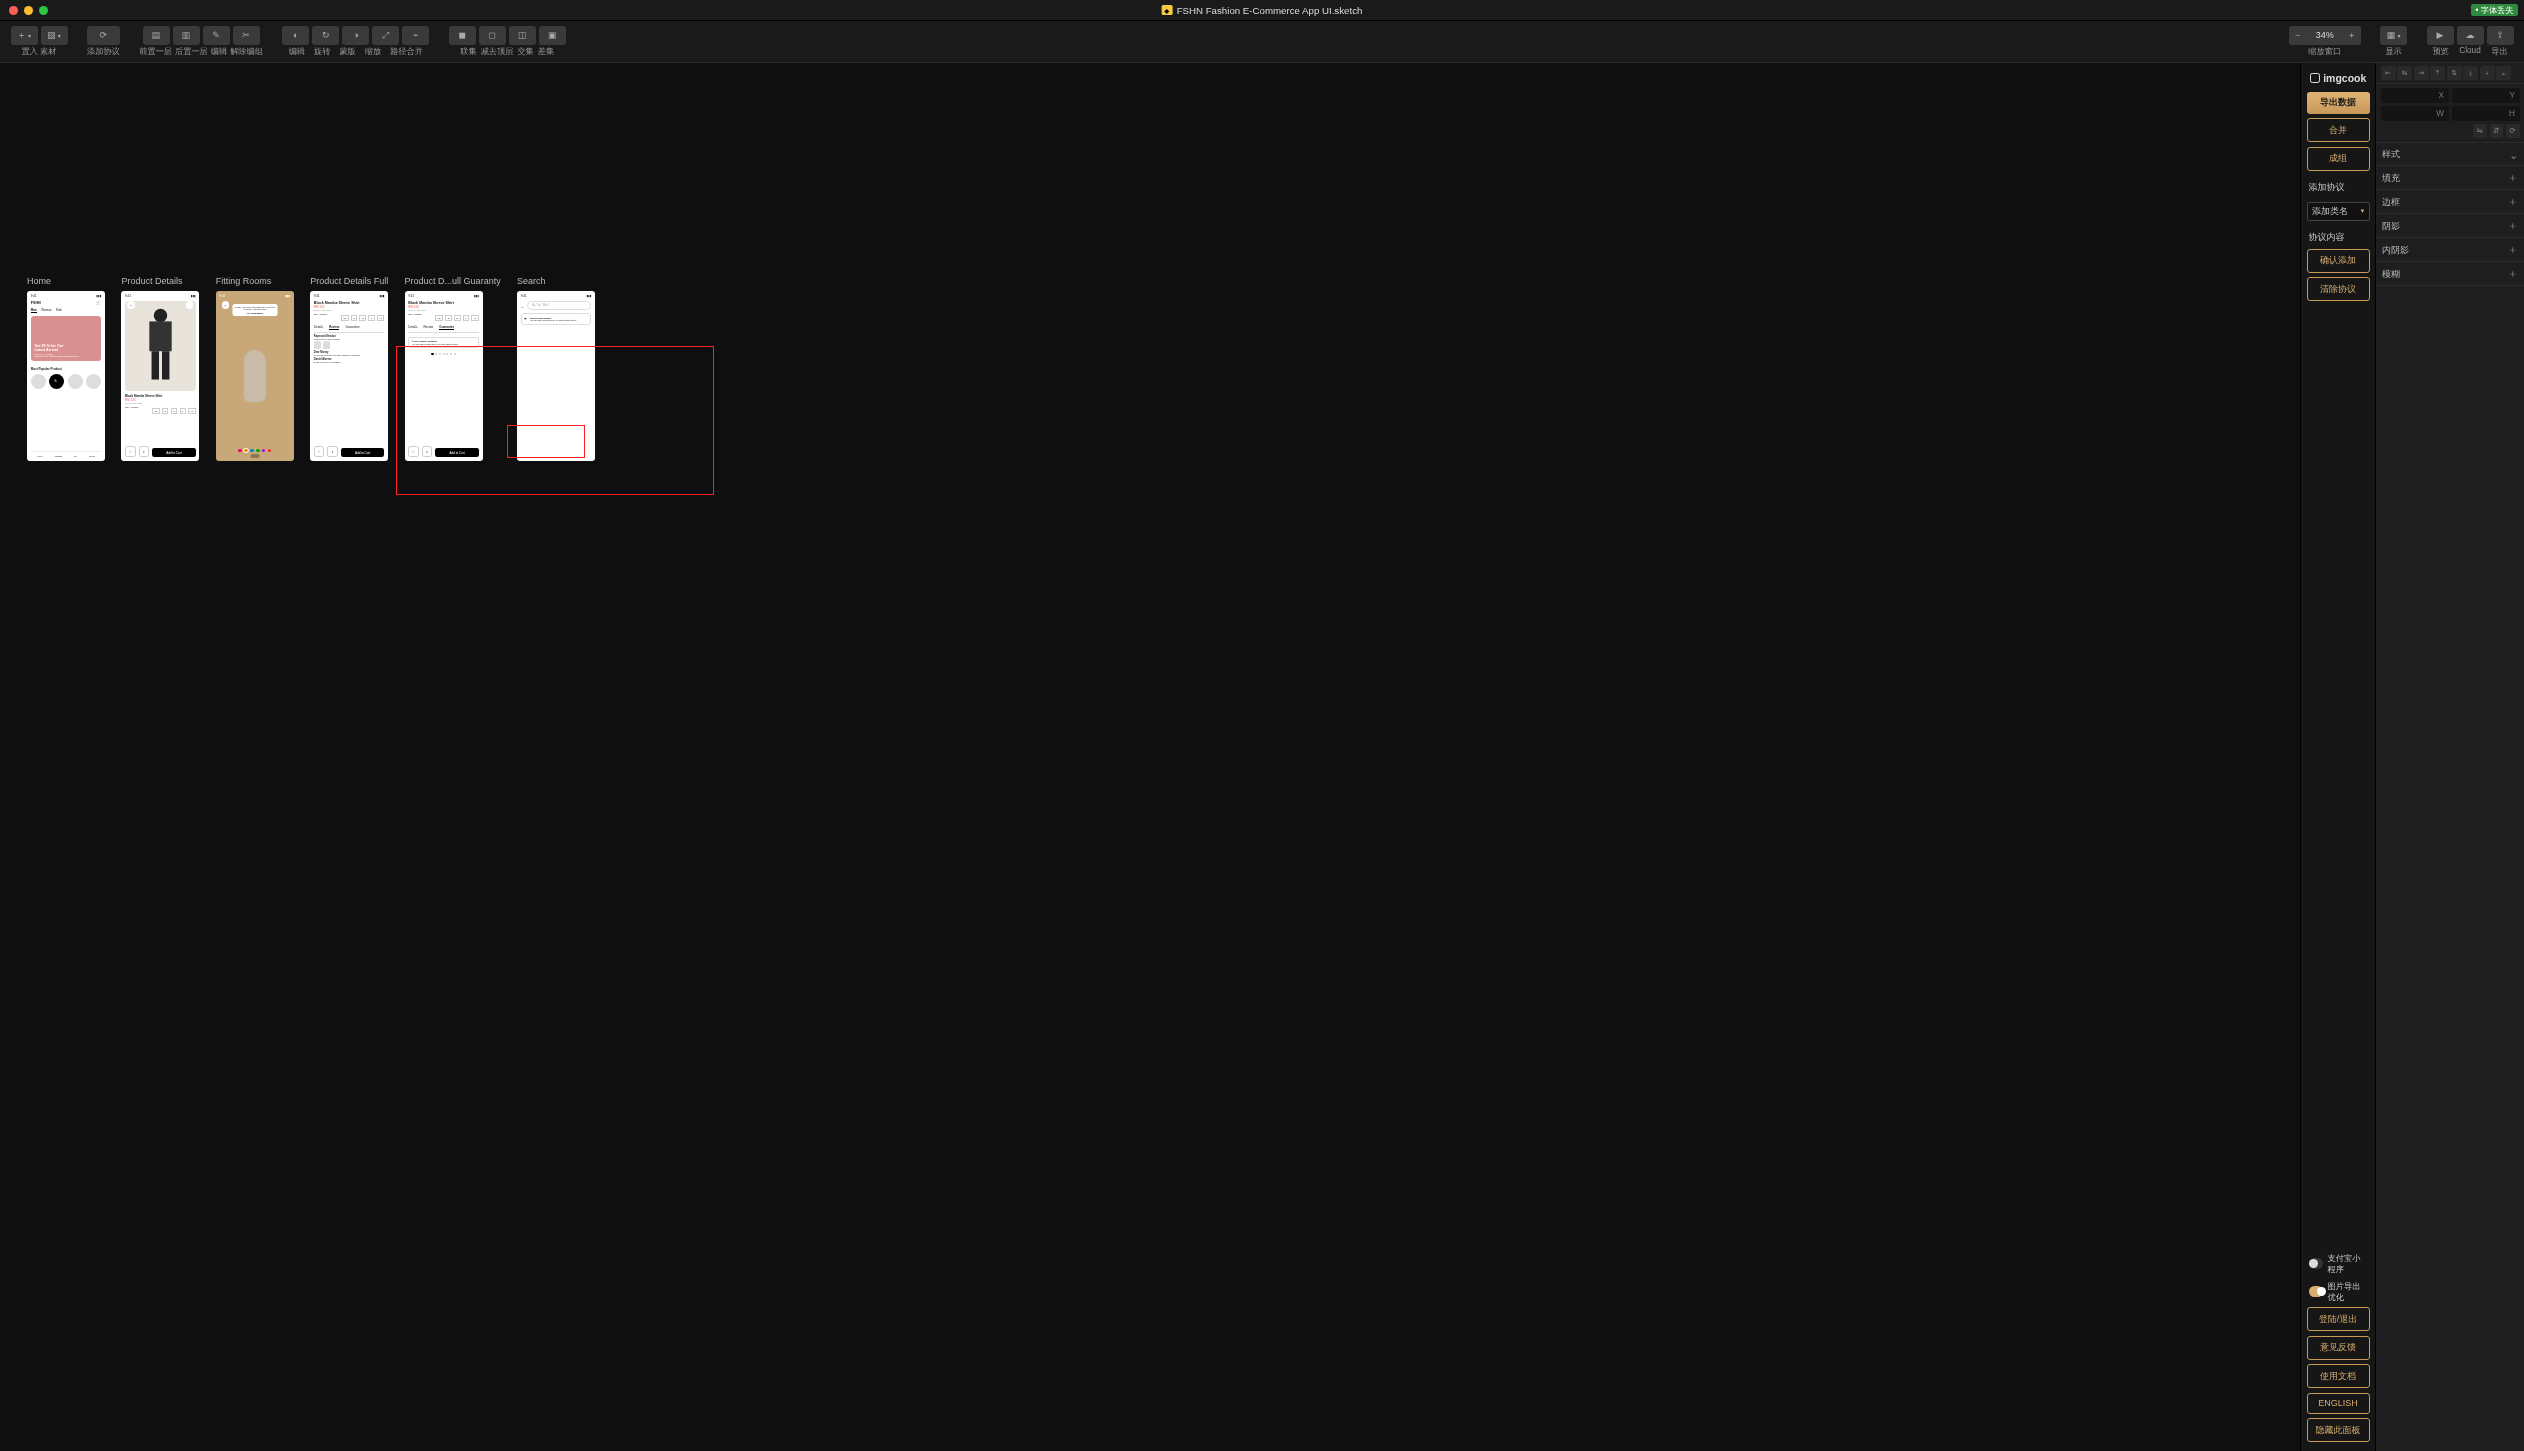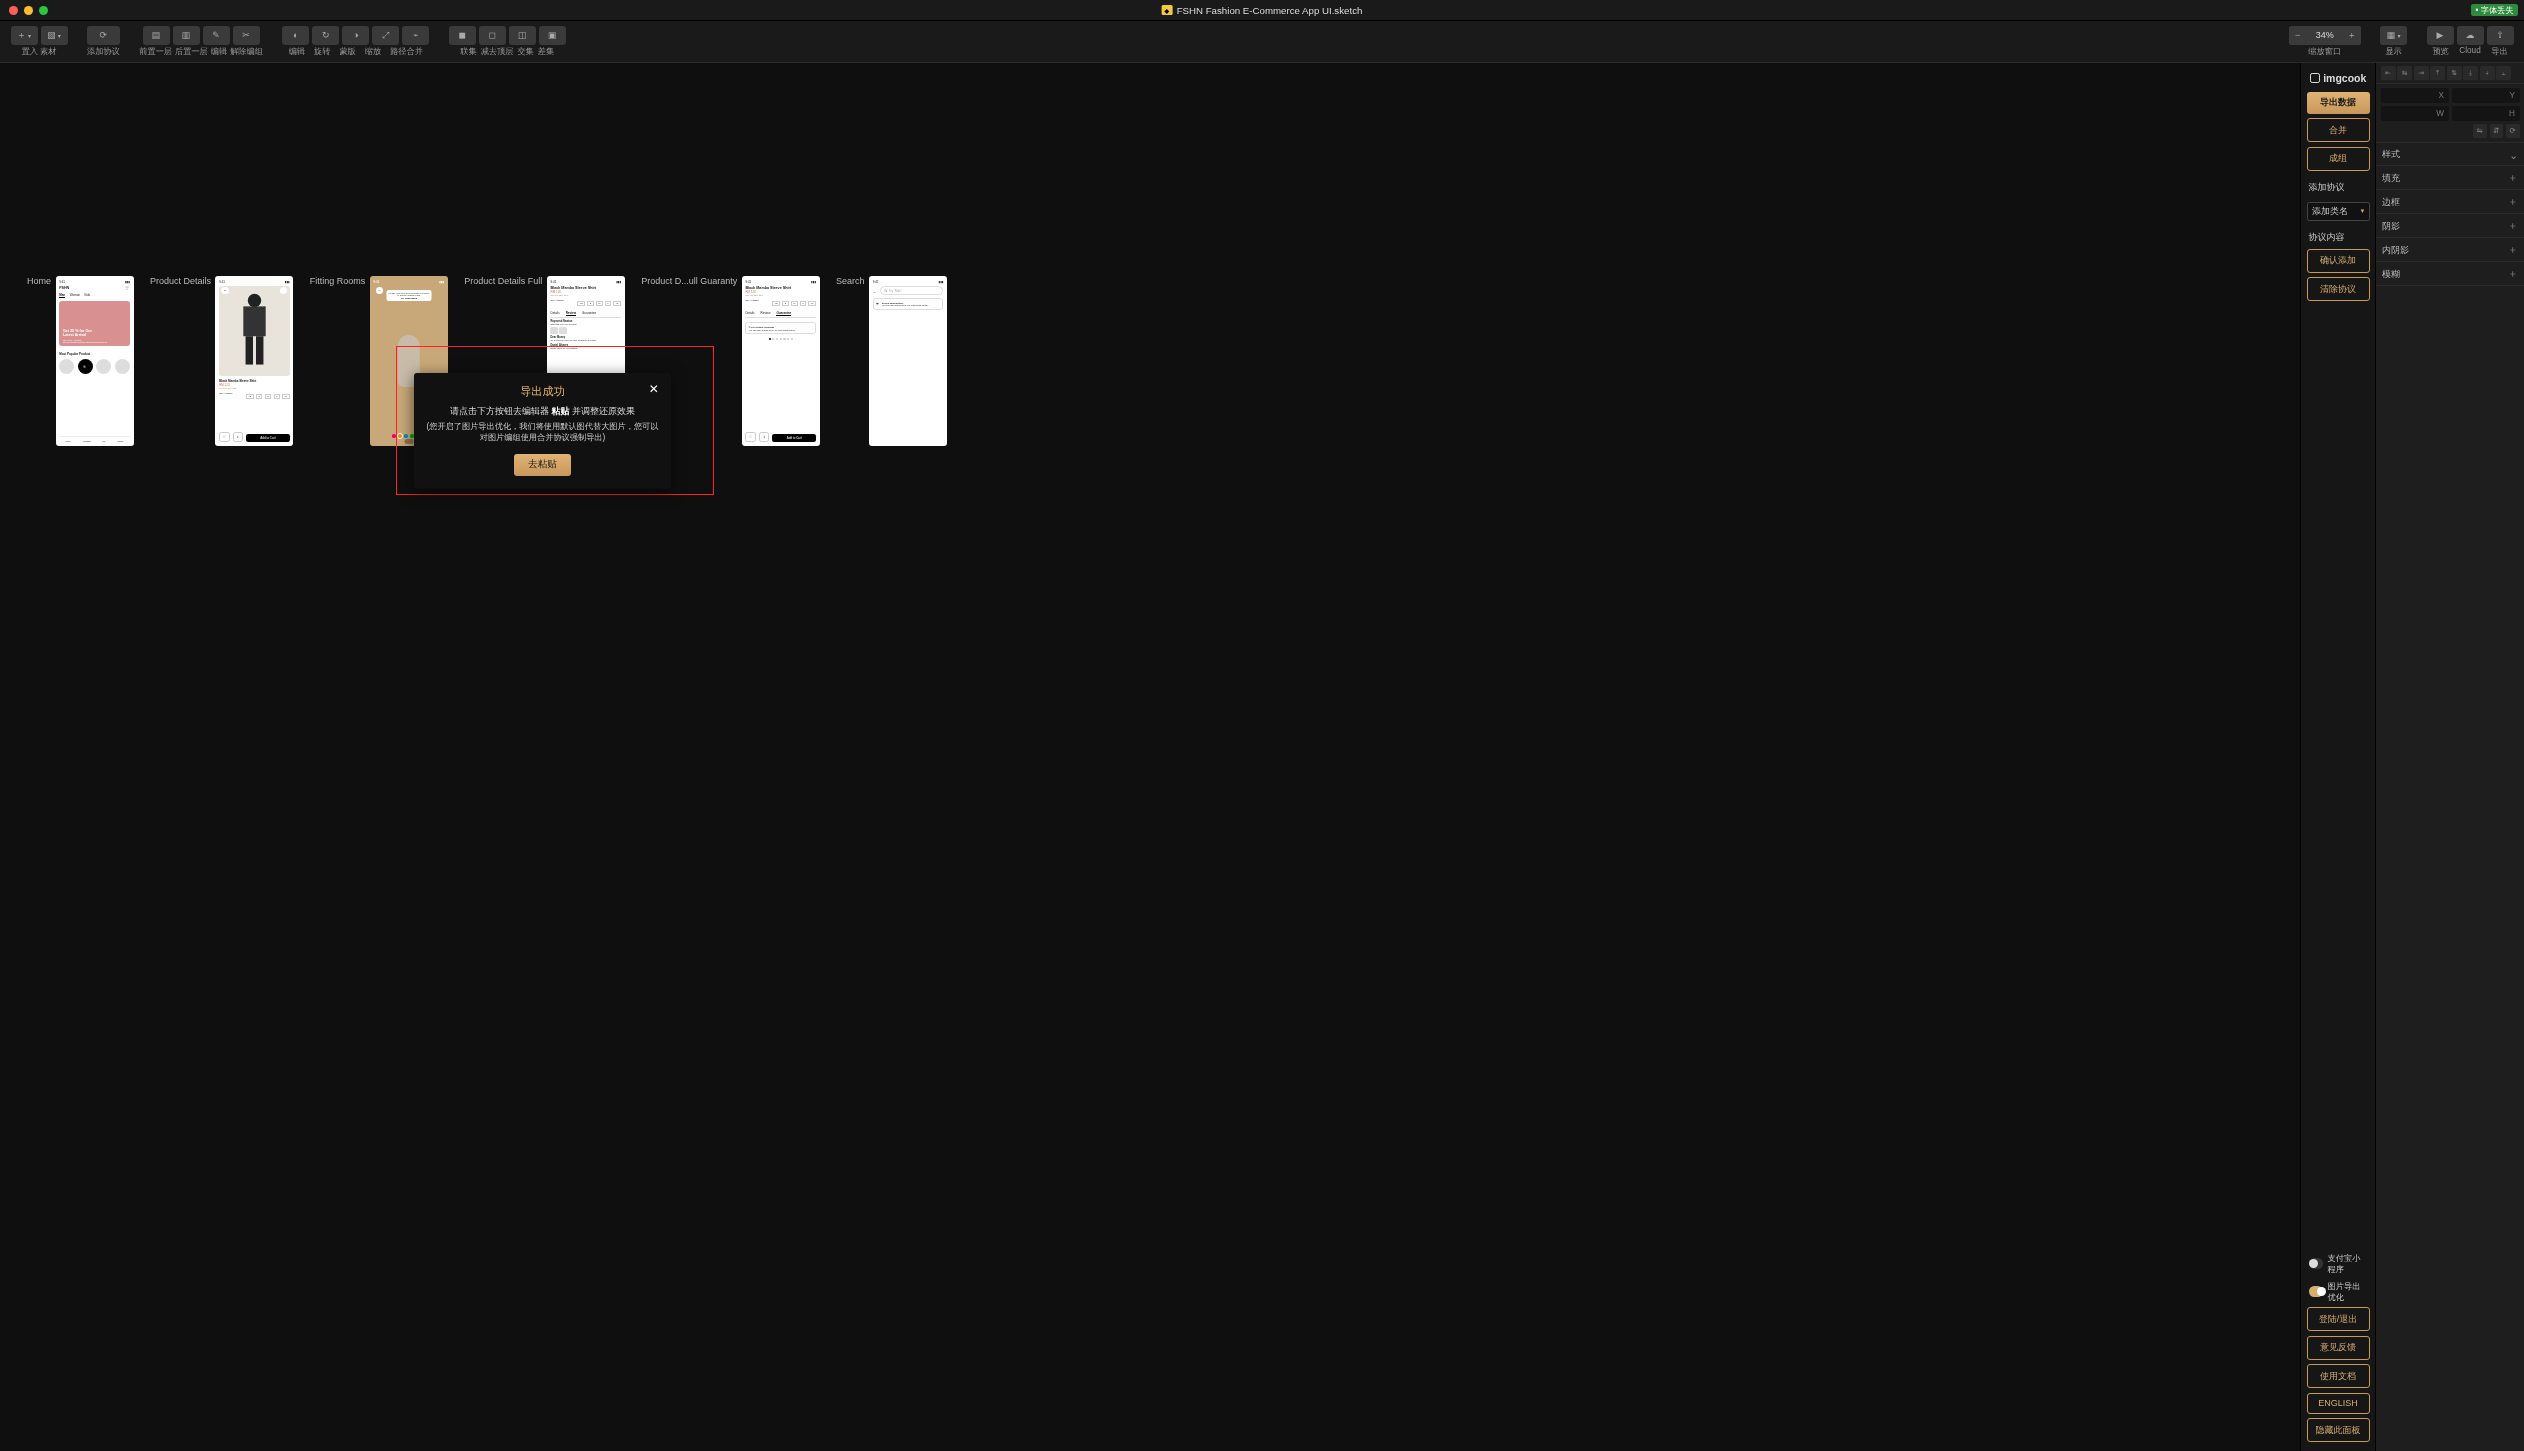--- a/index.html
+++ b/index.html
@@ -142,21 +142,21 @@
   }
   .artboards-row {
     position: absolute;
     top: 213px;
     left: 27px;
     display: flex;
     gap: 16.4px;
   }
   .artboard {
     display: flex;
-    flex-direction: row;
+    flex-direction: column;
     gap: 4.5px;
   }
   .artboard-title {
     color: #bbb;
     font-size: 9px;
   }
   
   .artboard-frame {
     width: 78px;
     height: 170px;
@@ -753,33 +753,20 @@
                 <div>You can also search item you want using picture</div>
               </div>
             </div>
           </div>
         </div>
       </div>
 
       <div class="red-rect" style="top:283px; left:396px; width:318px; height:149px;"></div>
       <div class="red-rect" style="top:362px; left:507px; width:78px; height:33px;"></div>
 
-      <div class="modal">
-        <div class="modal-title">
-          <span>导出成功</span>
-          <span class="modal-close">✕</span>
-        </div>
-        <div class="modal-body">
-          <div class="line1">
-            <span>请点击下方按钮去编辑器 </span><strong>粘贴</strong><span> 并调整还原效果</span>
-          </div>
-          <div class="line2">(您开启了图片导出优化，我们将使用默认图代替大图片，您可以对图片编组使用合并协议强制导出)</div>
-        </div>
-        <div class="modal-btn">去粘贴</div>
-      </div>
     </div>
 
     <div class="plugin-panel">
       <div class="plugin-logo">
         <span style="width:10.5px;height:10.5px;border:1.5px solid #ddd;border-radius:2.2px;display:inline-block"></span>
         <span>imgcook</span>
       </div>
       <div class="plugin-btn primary">导出数据</div>
       <div class="plugin-btn outline">合并</div>
       <div class="plugin-btn outline">成组</div>

